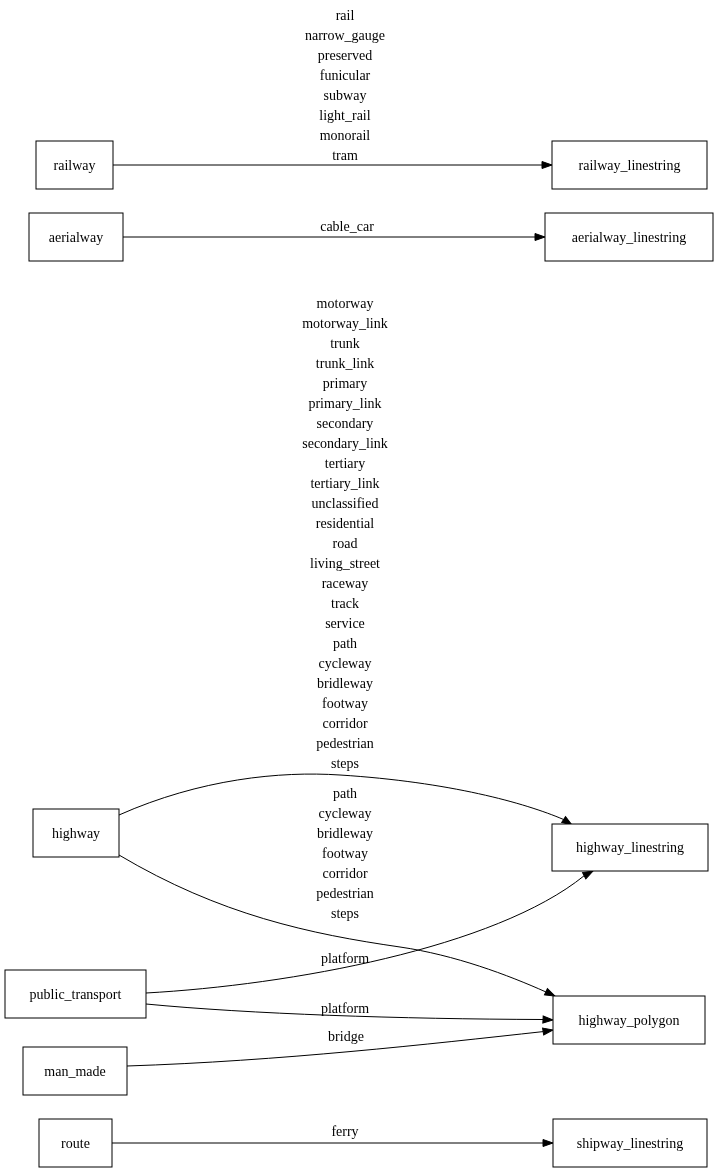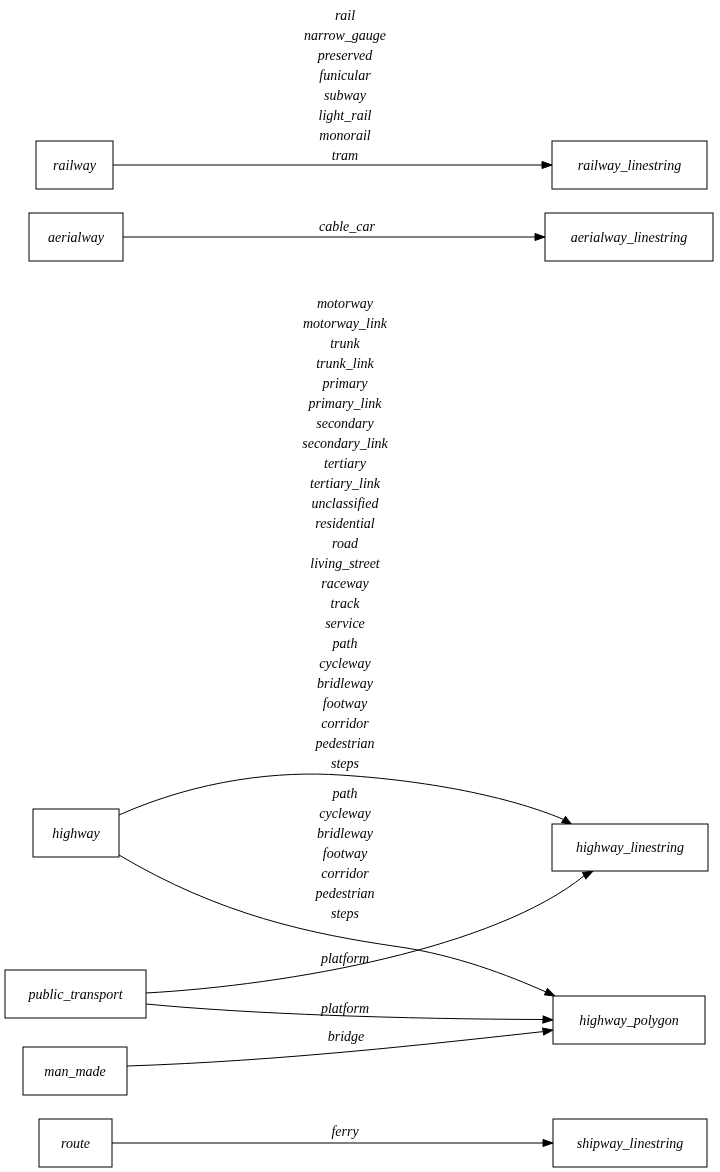--- a/index.html
+++ b/index.html
@@ -6,21 +6,20 @@
     margin: 0;
     padding: 0;
     background: #ffffff;
     width: 720px;
   }
   .canvas-wrap {
     width: 720px;
     height: 1172px;
     background: #ffffff;
     position: relative;
-    font-style: italic;
   }
   svg { display: block; }
   svg text {
     font-family: "Liberation Serif", "DejaVu Serif", serif;
     font-size: 14px;
     fill: #000000;
   }
   .nlabel, .elabel { text-anchor: middle; }
   .nodebox {
     fill: #ffffff;

